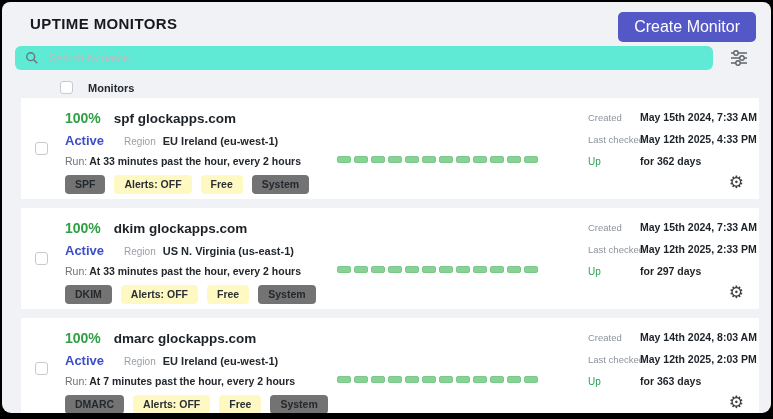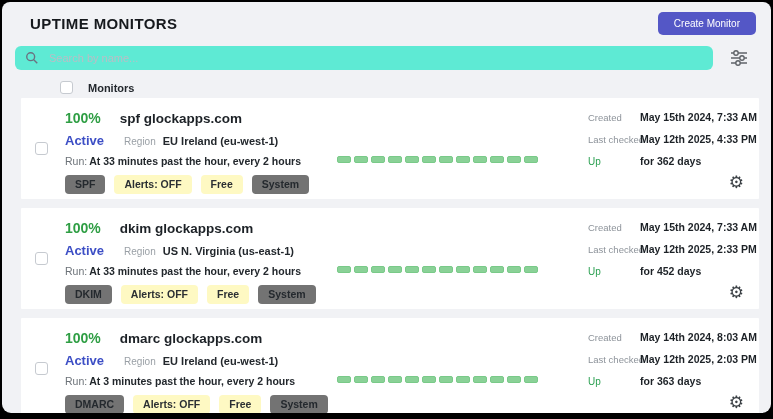--- a/index.html
+++ b/index.html
@@ -6,21 +6,21 @@
   html,body { width:773px; height:419px; overflow:hidden; background:#000;
     font-family:"Liberation Sans","DejaVu Sans",sans-serif; }
   .frame { position:absolute; left:2px; top:2px; width:769px; height:411px;
     background:#f1f2f5; border-radius:8px 8px 9px 9px; overflow:hidden; }
 
   
   .header { display:flex; justify-content:space-between; align-items:flex-start;
     padding:10px 15px 0 28px; height:34px; }
   .page-title { font-size:15px; font-weight:700; color:#16191d; letter-spacing:.4px; padding-top:3px; }
   .create-btn { background:#5457c6; color:#fff; border:none; border-radius:5px;
-    font-size:10px; font-weight:400; padding:6px 16px; cursor:pointer;
+    font-size:16px; font-weight:400; padding:6px 16px; cursor:pointer;
     font-family:inherit;text-align:center; }
 
   
   .search-row { display:flex; align-items:center; gap:16px; margin-top:10px; padding:0 22px 0 13px; }
   .search-box { position:relative; flex:1; }
   .search-box input { width:100%; height:24px; border:none; border-radius:6px; background:#5eead4;
     padding:0 10px 0 34px; font-size:11px; color:#333; outline:none; font-family:inherit; }
   .search-box input::placeholder { color:#b9bec5; }
   .search-icon { position:absolute; left:10px; top:5px; width:14px; height:14px; }
   .filter-icon { width:20px; height:18px; cursor:pointer; flex:none; }
@@ -33,21 +33,21 @@
     border:1.5px solid #c6cad0; border-radius:3px; background:#fff; cursor:pointer; }
 
   
   .cards { margin-top:4px; }
   .card { position:relative; background:#fff; margin:0 12px 9px 19px; height:101px;
     border-radius:1px; }
   .row-check { position:absolute; left:14px; top:44px; }
   .card-main { position:absolute; left:44px; top:12px; }
   .line1 { height:18px; display:flex; align-items:baseline; }
   .pct { font-size:14px; font-weight:700; color:#2f9e44; }
-  .mname { font-size:13.5px; font-weight:700; color:#1c2126; margin-left:19px; }
+  .mname { font-size:13.5px; font-weight:700; color:#1c2126; margin-left:13px; }
   .line2 { margin-top:5px; height:16px; display:flex; align-items:baseline; }
   .status { font-size:13px; font-weight:700; color:#3c4ec5; }
   .rlabel { font-size:10px; color:#9aa0a6; margin-left:20px; }
   .rvalue { font-size:11px; font-weight:700; color:#23282d; margin-left:7px; }
   .line3 { margin-top:6px; height:14px; font-size:10.5px; color:#6b7177; }
   .line3 b { color:#23282d; font-weight:700; margin-left:2px; }
   .line4 { margin-top:6px; display:flex; gap:9px; }
   .pill { font-size:10.5px; font-weight:600; padding:4px 10px; border-radius:4px; line-height:1;
     height:19px; display:inline-flex; align-items:center; }
   .pill-blue { background:#737373; color:#24292e;text-align:right; }
@@ -194,40 +194,40 @@
         <div class="meta-row">
             <span class="meta-label">Created</span>
             <span class="meta-value">May 15th 2024, 7:33 AM</span>
           </div>
         <div class="meta-row">
             <span class="meta-label">Last checked</span>
             <span class="meta-value">May 12th 2025, 2:33 PM</span>
           </div>
         <div class="meta-row">
             <span class="meta-label up">Up</span>
-            <span class="meta-value">for 452 days</span>
+            <span class="meta-value">for 297 days</span>
           </div>
       </div>
       <div class="gear">⚙</div>
     </section>
 
     <section class="card">
       <input type="checkbox" class="row-check" style="">
       <div class="card-main">
         <div class="line1">
           <span class="pct">100%</span>
           <span class="mname">dmarc glockapps.com</span>
         </div>
         <div class="line2">
           <span class="status">Active</span>
           <span class="rlabel">Region</span>
           <span class="rvalue">EU Ireland (eu-west-1)</span>
         </div>
         <div class="line3">
-          <span>Run:</span><b>At 3 minutes past the hour, every 2 hours</b>
+          <span>Run:</span><b>At 7 minutes past the hour, every 2 hours</b>
         </div>
         <div class="line4">
           <span class="pill pill-blue">DMARC</span>
           <span class="pill pill-gray">Alerts: OFF</span>
           <span class="pill pill-gray">Free</span>
           <span class="pill pill-blue">System</span>
         </div>
       </div>
       <div class="sparkline">
           <i></i>

